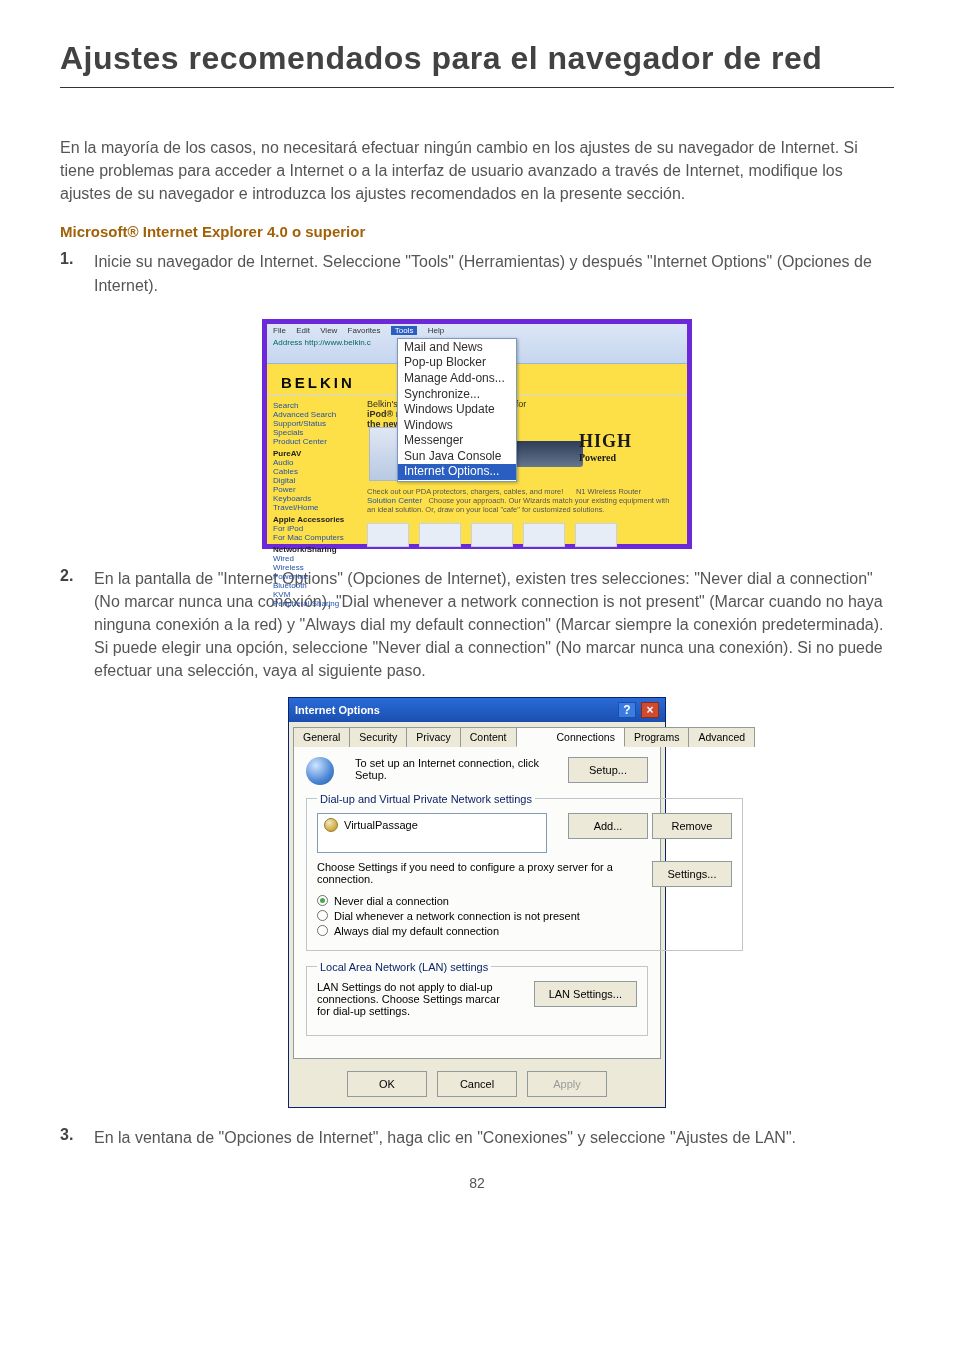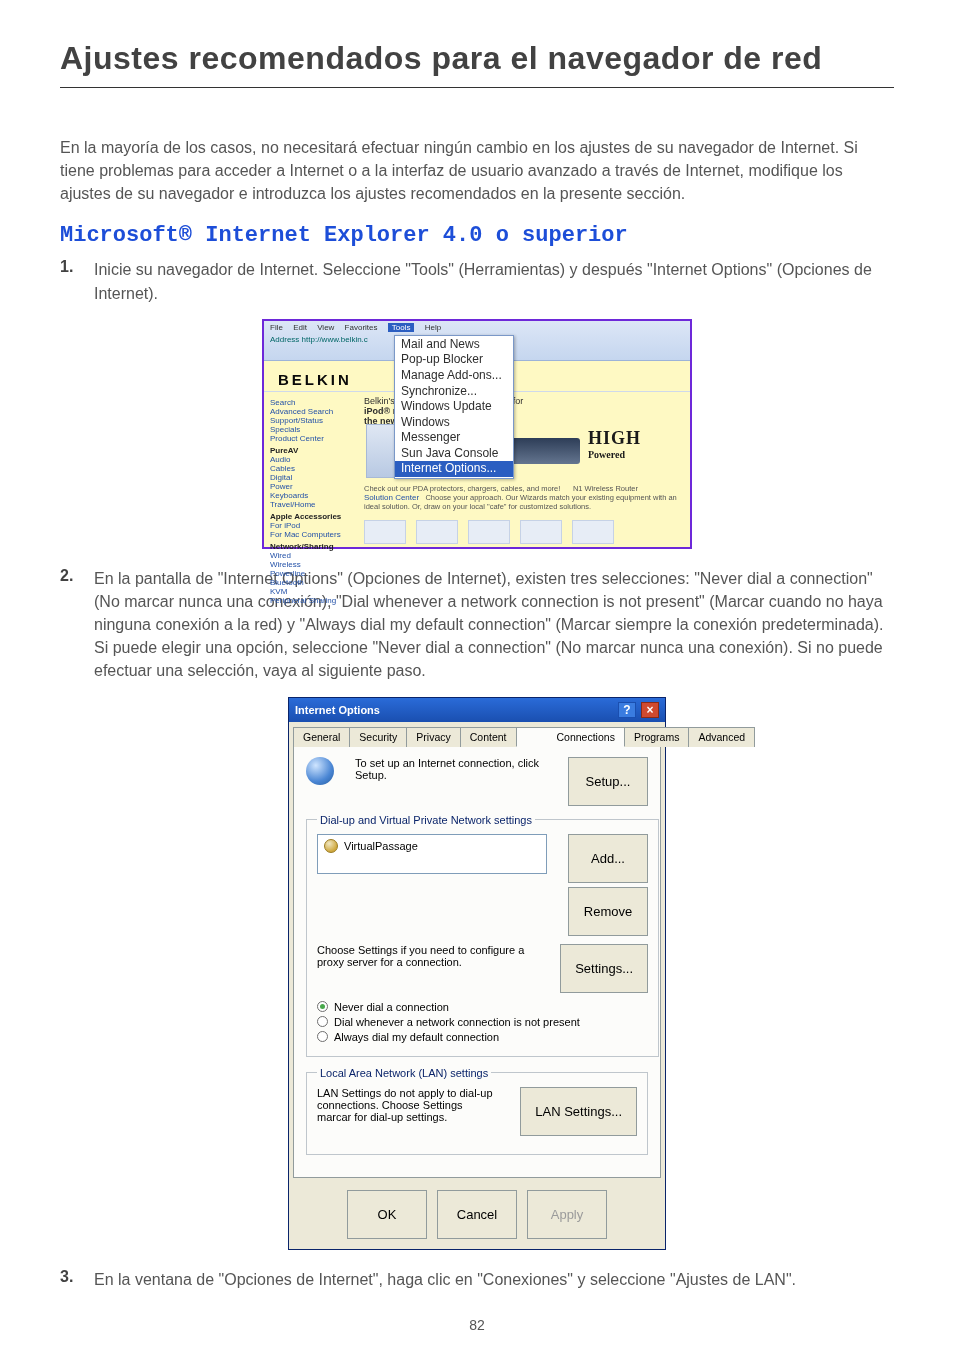--- a/index.html
+++ b/index.html
@@ -22,51 +22,52 @@
     margin-bottom: 48px;
     font-family: "Trebuchet MS", "Lucida Sans", Verdana, sans-serif;
   }
   p.intro {
     font-size: 16px;
     line-height: 1.45;
     color: #555;
     margin-bottom: 18px;
   }
   h2.subhead {
-    font-size: 22px;
+    font-size: 15px;
     font-weight: 700;
-    color: #1d4ed8;
+    color: #a16207;
     margin: 8px 0 10px 0;
-    font-family: Liberation Mono, monospace;
+    font-family: Liberation Sans, sans-serif;
   }
   .step { display: flex; margin-bottom: 14px; }
   .step-num {
     font-weight: 700;
     min-width: 34px;
     color: #424242;
     font-size: 16px;
   }
   .step-text {
     font-size: 16px;
     line-height: 1.45;
     color: #555;
   }
   .fig-wrap { text-align: center; margin: 8px 0 18px 0; }
 
   
   .browser-shot {
     display: inline-block;
     width: 430px;
     height: 230px;
-    border: 2px solid #6d28d9;
-    background: #fef9c3;
+    border: 5px solid #6d28d9;
+    background: #fde047;
     text-align: left;
     position: relative;
     font-size: 9px;
     color: #2e2e2e;
+    margin-top: 8px;
   }
   .browser-tb {
     height: 40px;
     background: linear-gradient(#dce6f6, #c5d6ef);
     border-bottom: 1px solid #9cb3d8;
     padding: 2px 6px;
     font-size: 8px;
     color: #333;
   }
   .browser-tb .menurow span { margin-right: 8px; display:inline-block; }
@@ -102,21 +103,21 @@
   .bpage .cblock .t1 { font-weight:700; }
   .bpage .photo {
     position:absolute; left:102px; top:32px; width:62px; height:54px;
     background: linear-gradient(#dfe7f3,#b8c9e3); border:1px solid #a7b9d6;
   }
   .bpage .router {
     position:absolute; left:196px; top:46px; width:120px; height:26px;
     background: linear-gradient(#2d3d57,#64758f); border-radius:3px;
   }
   .bpage .hp {
-    position:absolute; left:324px; top:36px; font-family: "Trebuchet MS";
+    position:absolute; left:312px; top:36px; font-family: "Trebuchet MS";
   }
   .bpage .hp .big { font-size:18px; font-weight:800; color:#1a1a1a; letter-spacing:1px; }
   .bpage .hp .small { font-size:10px; font-weight:700; color:#1a1a1a; }
   .bpage .captions { position:absolute; left:100px; top:92px; right:10px; font-size:7.5px; color:#555; }
   .bpage .sol { color:#2351a8; font-size:8px; }
   .bpage .thumbs { position:absolute; left:100px; top:128px; display:flex; gap:10px; }
   .bpage .thumbs div { width:42px; height:24px; background:#e7edf6; border:1px solid #c6d2e6; }
 
   
   .dialog {
@@ -142,38 +143,38 @@
   .tab-body {
     border:1px solid #919b9c; margin:0 4px 6px 4px; background:#fcfcfa; padding:10px 12px 12px 12px;
   }
   .row { display:flex; align-items:flex-start; gap:21px; margin-bottom:8px; }
   .globe-icon {
     width:28px; height:28px; border-radius:50%;
     background: radial-gradient(circle at 35% 30%, #cfe5ff 0%, #4a86d4 60%, #235a9c 100%);
     flex-shrink:0;
   }
   .btn {
-    border:1px solid #919b9c; background:#ece9d8; padding:16px 14px; font-size:13px;
+    border:1px solid #919b9c; background:#ece9d8; padding:6px 14px; font-size:11px;
     min-width:80px; text-align:center;
   }
   .btn.dis { color:#9b9b9b; }
   fieldset {
     border:1px solid #bfc6cc; padding:8px 10px 10px 10px; margin-bottom:10px;
   }
   legend { color:#0a246a; font-size:11px; padding:0 3px; }
   .listbox {
     border:1px solid #7f9db9; background:#fff; padding:4px 6px; height:40px; width:230px; font-size:11px;
   }
   .listbox .li { display:flex; align-items:center; gap:6px; }
   .li-icon {
     width:14px; height:14px; border-radius:50%;
     background: radial-gradient(circle at 35% 30%, #f0e6c0 0%, #cfa83e 70%);
     border:1px solid #9a7a20;
   }
-  .sidebtns { display:flex; flex-direction:column; gap:4px; }
+  .sidebtns { display:flex; flex-direction:row; gap:4px; }
   .radio { display:flex; align-items:center; gap:6px; margin:3px 0; }
   .radio .dot {
     width:11px; height:11px; border:1px solid #6f6f6f; border-radius:50%; display:inline-flex;
     align-items:center; justify-content:center; background:#fff;
   }
   .radio .dot.sel::after { content:""; width:5px; height:5px; background:#49a84c; border-radius:50%; }
   .linegap { display:flex; justify-content:space-between; align-items:center; margin-top:6px; }
   .gray { color:#9b9b9b; }
   .dlg-foot { display:flex; justify-content:center; gap:10px; padding:6px 0 10px 0; }
 

